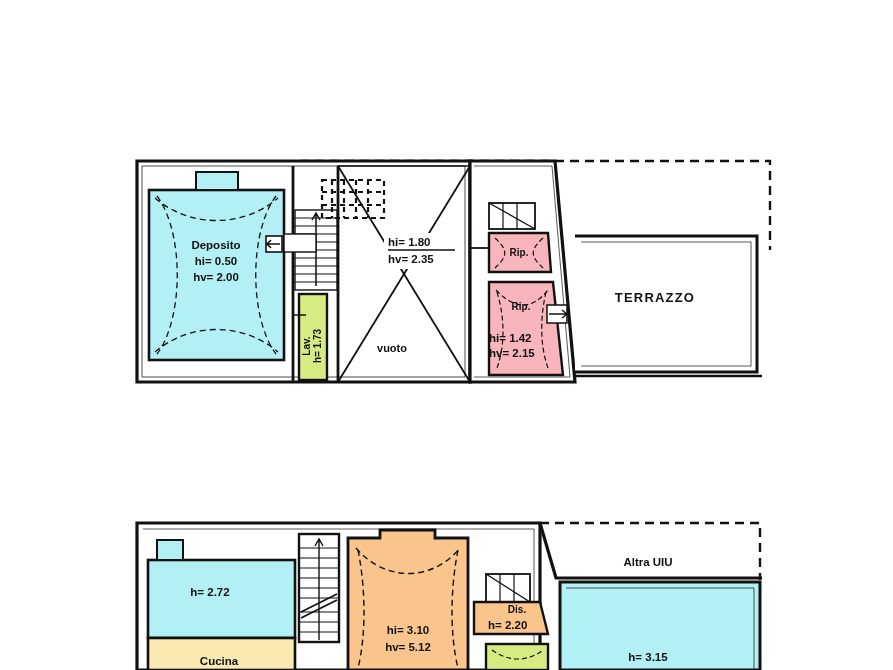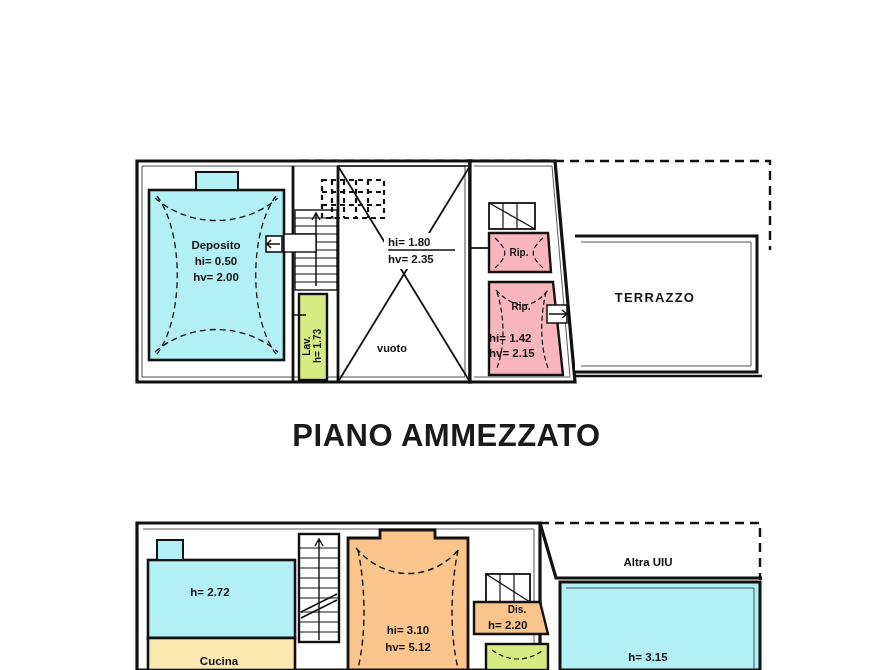--- a/index.html
+++ b/index.html
@@ -239,15 +239,14 @@
       <path d="M 492 650 C 508 662 528 662 543 650" fill="none" stroke="#111" stroke-width="1.2" stroke-dasharray="5,3"></path>
 
       <path d="M 560 582 L 760 582 L 760 670 L 560 670 Z" fill="#b3f0f5" stroke="#111" stroke-width="3"></path>
       <path d="M 566 588 L 754 588 L 754 670" fill="none" stroke="#111" stroke-width="1" opacity="0.7"></path>
       <text class="lbl-h" x="648" y="661" text-anchor="middle">h= 3.15</text>
 
     </g>
 
   </svg>
 
-  <div class="plan-title">PIANO AMMEZZATO</div>
 
 </div>
 
 </body></html>

